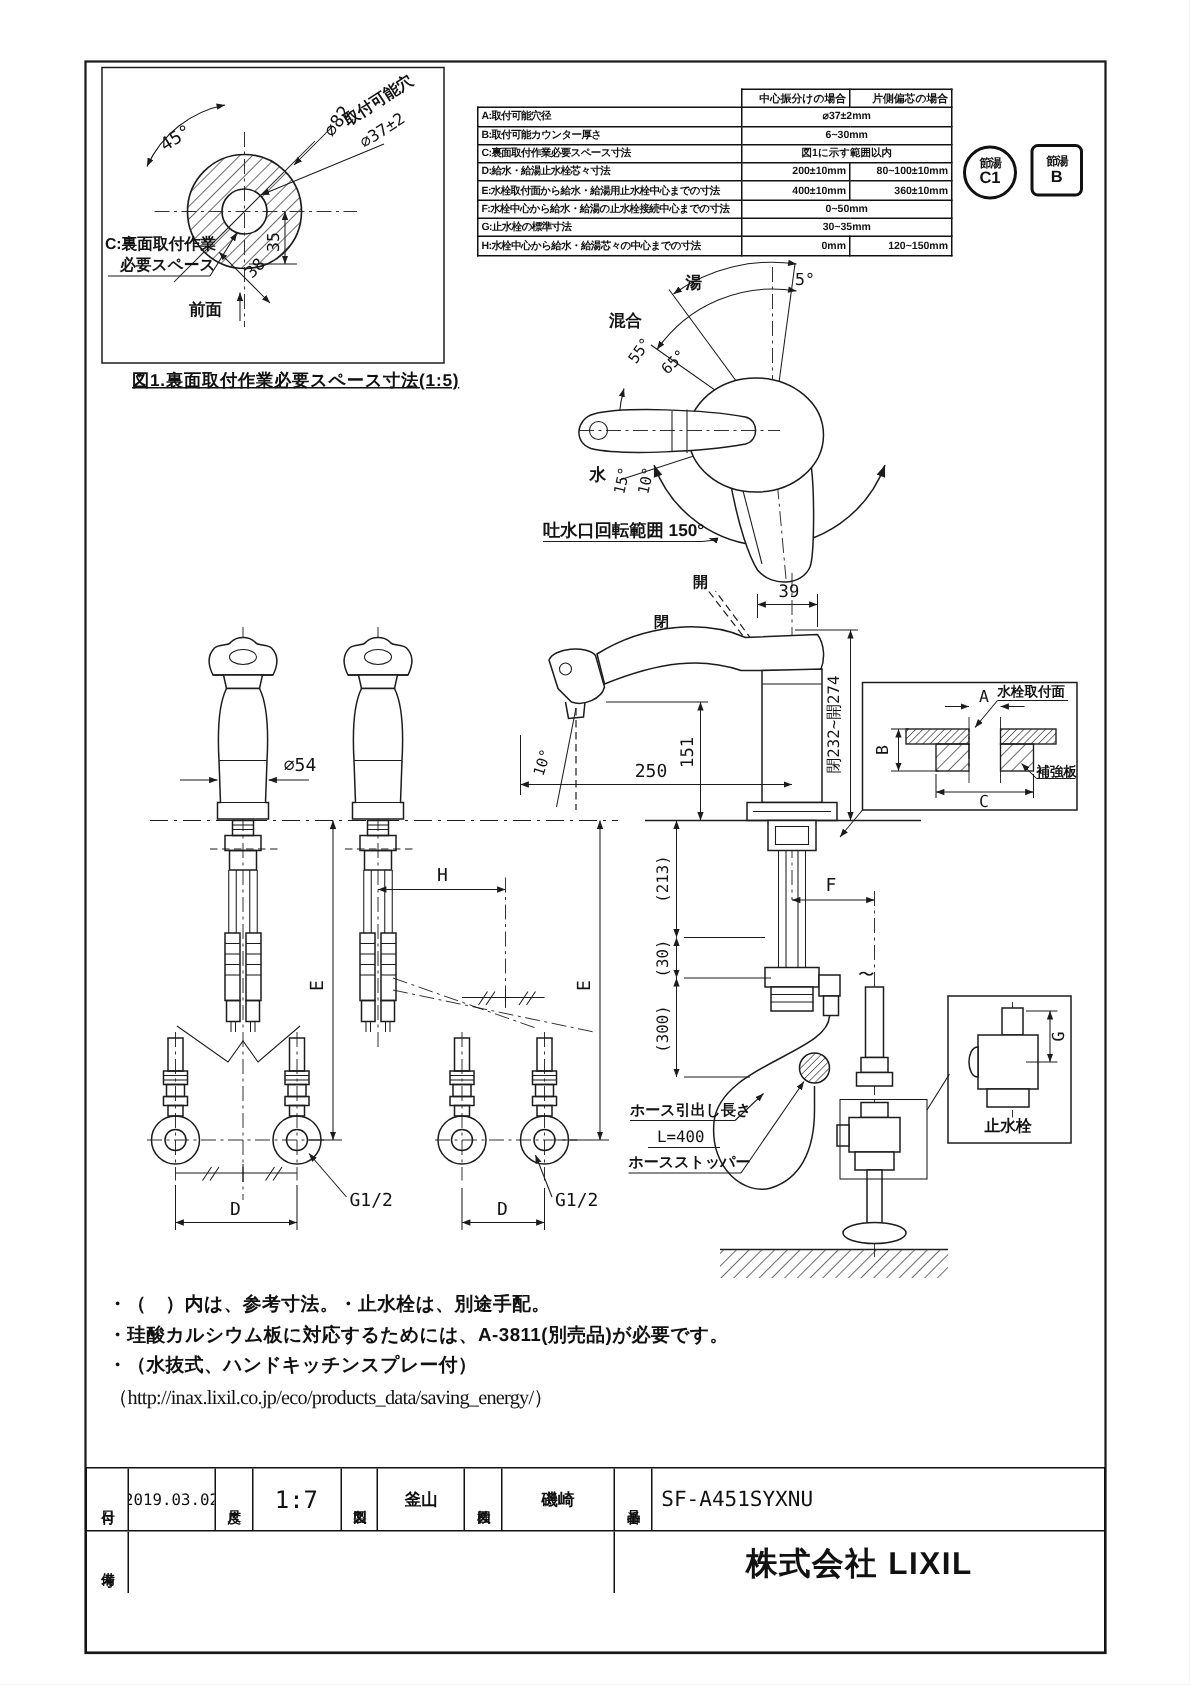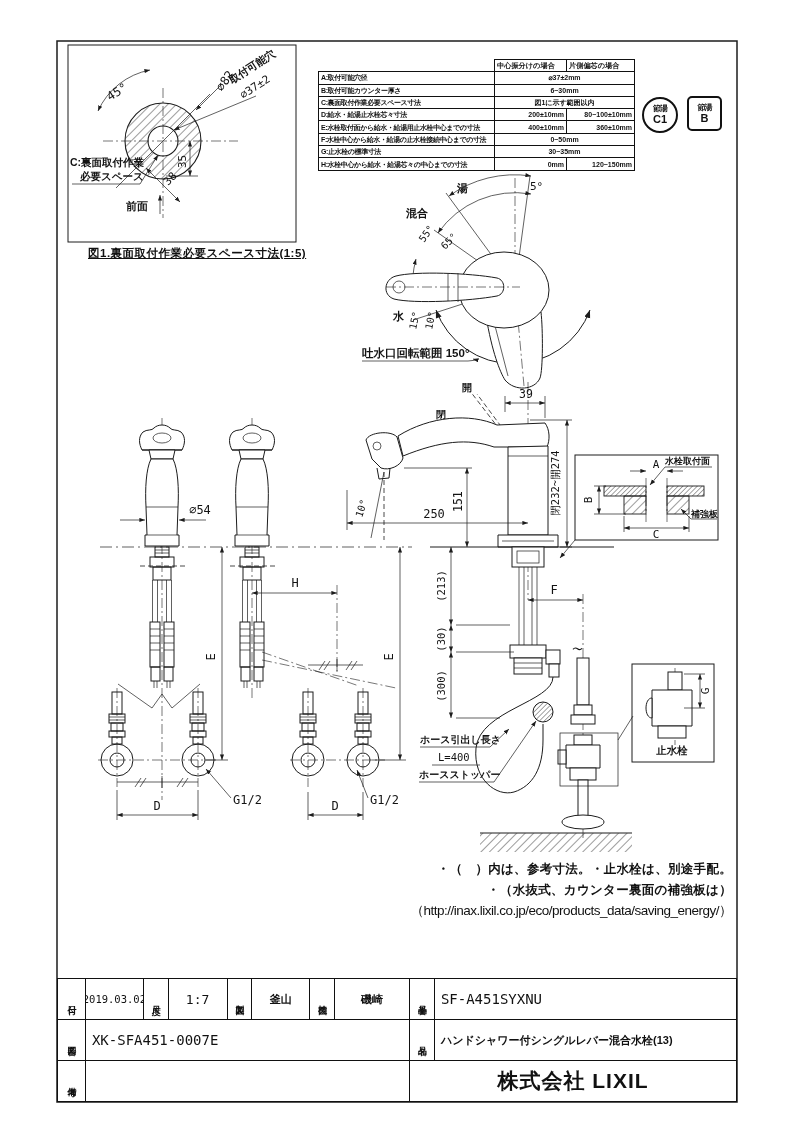--- a/index.html
+++ b/index.html
@@ -15,49 +15,49 @@
   .cl{fill:none;stroke:#1c1c1c;stroke-width:0.6;stroke-dasharray:10 3 2 3;}
   .dsh{fill:none;stroke:#1c1c1c;stroke-width:0.8;stroke-dasharray:5 3;}
   .ldash{fill:none;stroke:#1c1c1c;stroke-width:0.7;stroke-dasharray:12 4 2 4;}
   .wfill{fill:#ffffff;stroke:#1c1c1c;stroke-width:1;}
 
   
   #spec{position:absolute;left:318px;top:59px;width:316px;border-collapse:collapse;
         table-layout:fixed;font-size:7px;font-weight:bold;line-height:1;}
   #spec td{border:1px solid #111;padding:0 2px;height:11.3px;white-space:nowrap;overflow:hidden;}
   #spec td.nb{border:none;}
-  #spec td.hd{text-align:left;font-size:7.2px;}
+  #spec td.hd{text-align:right;font-size:7.2px;}
   #spec td.lbl{letter-spacing:-0.4px;}
   #spec td.ctr{text-align:center;}
   #spec td.rt{text-align:right;}
 
   
   .badge-c{position:absolute;left:642px;top:97px;width:32px;height:32px;border:2.5px solid #111;
            border-radius:50%;display:flex;flex-direction:column;align-items:center;justify-content:center;}
   .badge-s{position:absolute;left:687px;top:96px;width:31px;height:31px;border:2.5px solid #111;
            border-radius:5px;display:flex;flex-direction:column;align-items:center;justify-content:center;}
   .badge-top{font-size:8px;font-weight:900;line-height:8px;letter-spacing:-1px;}
   .badge-val{font-size:11px;font-weight:700;line-height:12px;}
 
   
   #notes{position:absolute;left:72px;top:861px;width:660px;}
-  .note-line{font-size:12.5px;font-weight:bold;height:20.5px;letter-spacing:0.3px;text-align:right;}
-  .note-url{font-family:Liberation Sans, sans-serif;font-weight:normal;font-size:13.5px;letter-spacing:-0.5px;}
+  .note-line{font-size:12.5px;font-weight:bold;height:20.5px;letter-spacing:0.3px;}
+  .note-url{font-family:Liberation Serif, serif;font-weight:normal;font-size:13.5px;letter-spacing:-0.5px;}
 
   
   #tblock{position:absolute;left:57px;top:978px;width:680px;height:124px;border:1.6px solid #111;
           box-sizing:border-box;display:flex;flex-direction:column;}
   .tb-row{display:flex;border-bottom:1.4px solid #111;box-sizing:border-box;}
   .tb-row:last-child{border-bottom:none;}
   .tb-cell{border-right:1.2px solid #111;box-sizing:border-box;display:flex;align-items:center;
            justify-content:center;overflow:hidden;white-space:nowrap;}
   .tb-cell:last-child{border-right:none;}
   .vlab{writing-mode:vertical-rl;text-orientation:upright;font-size:9px;font-weight:bold;
         letter-spacing:1px;line-height:1;}
-  .tb-val{font-family:"DejaVu Sans Mono",monospace;font-size:13px;}
+  .tb-val{font-family:"DejaVu Sans Mono",monospace;font-size:16px;}
   .tb-name{font-size:11px;font-weight:bold;justify-content:flex-start;padding-left:6px;}
   .tb-left{justify-content:flex-start;padding-left:6px;}
   .company{font-size:21px;font-weight:900;letter-spacing:1px;}
 
   
   #fig1cap{position:absolute;left:72px;top:246px;font-size:11.5px;font-weight:bold;
            text-decoration:underline;letter-spacing:0.5px;margin-left:16px;}
 </style>
 </head>
 <body>
@@ -446,43 +446,38 @@
   <span class="badge-top">節湯</span>
   <span class="badge-val">C1</span>
 </div>
 <div class="badge-s">
   <span class="badge-top">節湯</span>
   <span class="badge-val">B</span>
 </div>
 
 <div id="notes">
   <div class="note-line">・（　）内は、参考寸法。・止水栓は、別途手配。</div>
-  <div class="note-line">・（水抜式、カウンター裏面の補強板は）</div>
+  <div class="note-line">・珪酸カルシウム板に対応するためには、A-3811(別売品)が必要です。</div>
+  <div class="note-line">・（水抜式、ハンドキッチンスプレー付）</div>
   <div class="note-line note-url">（http://inax.lixil.co.jp/eco/products_data/saving_energy/）</div>
 </div>
 
 <div id="tblock">
   <div class="tb-row" style="height:42px">
     <div class="tb-cell vlab" style="width:28px">日付</div>
     <div class="tb-cell tb-val" style="width:58px;font-size:10.5px">2019.03.02</div>
     <div class="tb-cell vlab" style="width:25px">尺度</div>
     <div class="tb-cell tb-val" style="width:59px">1:7</div>
     <div class="tb-cell vlab" style="width:25px">製図</div>
     <div class="tb-cell" style="width:58px;font-size:11px;font-weight:bold">釜山</div>
     <div class="tb-cell vlab" style="width:25px">検図</div>
     <div class="tb-cell" style="width:75px;font-size:11px;font-weight:bold">磯崎</div>
     <div class="tb-cell vlab" style="width:25px">品番</div>
     <div class="tb-cell tb-val tb-left" style="width:302px;font-size:14px">SF-A451SYXNU</div>
   </div>
   <div class="tb-row" style="height:41px">
-    <div class="tb-cell vlab" style="width:28px">図番</div>
-    <div class="tb-cell tb-val tb-left" style="width:325px;font-size:14px">XK-SFA451-0007E</div>
-    <div class="tb-cell vlab" style="width:25px">品名</div>
-    <div class="tb-cell tb-name" style="width:302px">ハンドシャワー付シングルレバー混合水栓(13)</div>
-  </div>
-  <div class="tb-row" style="height:41px">
     <div class="tb-cell vlab" style="width:28px">備考</div>
     <div class="tb-cell" style="width:325px"></div>
     <div class="tb-cell company" style="width:327px">株式会社 LIXIL</div>
   </div>
 </div>
 
 </div>
 
 </body></html>

